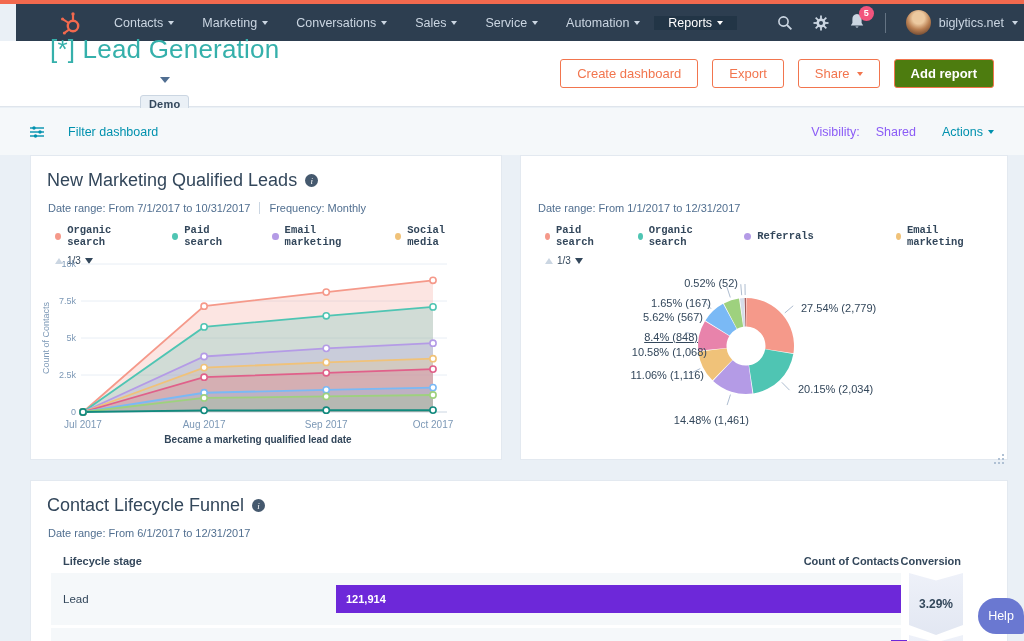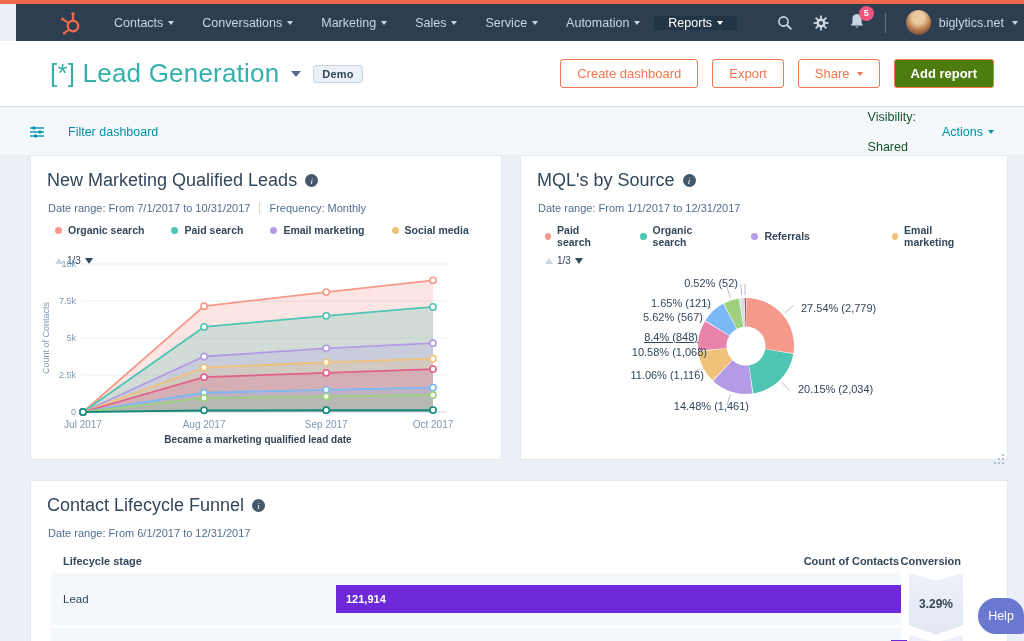--- a/index.html
+++ b/index.html
@@ -24,52 +24,52 @@
     align-items:center; justify-content:center; padding:0 3px; }
   .nav-divider { width:1px; height:20px; background:rgba(203,214,226,.35); }
   .account { display:flex; align-items:center; gap:8px; cursor:pointer; }
   .avatar { width:25px; height:25px; border-radius:50%;
     background:radial-gradient(circle at 50% 32%, #ecc9a0 28%, #b97f52 55%, #6b4630 85%); }
 
   
   .page-header { position:absolute; left:0; top:41px; width:1024px; height:66px; background:#ffffff;
     border-bottom:1px solid #dfe5ec; display:flex; align-items:center; padding:0 30px 0 50px; }
   .dash-title { color:#35b0ab; font-size:26px; font-weight:400; letter-spacing:.2px; cursor:pointer;
-    display:flex; align-items:center; gap:12px; }
+    display:flex; align-items:center; gap:12px;flex-direction:column; }
   .title-caret { width:0; height:0; border-left:5px solid transparent; border-right:5px solid transparent;
     border-top:6px solid #506e91; }
   .demo-badge { background:#eaf0f6; border:1px solid #cbd6e2; color:#33475b; font-size:11px;
     font-weight:bold; padding:2px 8px; border-radius:3px; }
   .header-actions { margin-left:auto; display:flex; gap:14px; align-items:center; }
   .btn { font-family:"Liberation Sans",sans-serif; font-size:13px; border-radius:3px; padding:6px 16px;
     border:1px solid #f2754e; background:#fff; color:#f2754e; cursor:pointer;
     display:flex; align-items:center; gap:7px; }
   .btn.primary { background:#4d7c0f; border-color:#f2754e; color:#fff; font-weight:bold; }
 
   
   .filter-bar { position:absolute; left:0; top:108px; width:1024px; height:47px; background:#f5f8fa;
     display:flex; align-items:center; padding:0 30px; }
   .filter-link { color:#0091ae; font-size:12.5px; display:flex; align-items:center; gap:24px; cursor:pointer; }
   .filter-right { margin-left:auto; display:flex; align-items:center; gap:26px; font-size:12.5px; }
-  .vis { color:#14532d; display:flex; gap:16px;flex-direction:column; }
+  .vis { color:#8b5cf6; display:flex; gap:16px; }
   .actions-link { color:#0091ae; display:flex; align-items:center; gap:5px; cursor:pointer; }
 
   
   .card { position:absolute; background:#fff; border:1px solid #e3e9f0; }
   .card1 { left:30px; top:155px; width:472px; height:305px; }
   .card2 { left:520px; top:155px; width:488px; height:305px; }
   .card3 { left:30px; top:480px; width:978px; height:240px; }
   .card-title { position:absolute; left:16px; top:14px; font-size:18px; color:#33475b;
     display:flex; align-items:center; gap:8px; }
   .info-icon { width:13px; height:13px; border-radius:50%; background:#45596e; color:#fff;
     display:inline-flex; align-items:center; justify-content:center; font-size:9px; cursor:pointer; }
   .info-icon::after { content:"i"; font-family:"Liberation Serif",serif; font-style:italic; }
   .card-meta { position:absolute; left:17px; top:46px; font-size:11px; color:#516f90; display:flex; }
   .meta-sep { border-left:1px solid #cbd6e2; margin:0 9px; }
-  .legend { position:absolute; left:24px; top:68px; display:flex; }
+  .legend { position:absolute; left:24px; top:68px; display:flex;font-family:Liberation Mono, monospace; }
   .legend-item { display:flex; align-items:center; gap:6px; cursor:pointer; }
   .legend-dot { width:7px; height:7px; border-radius:50%; }
   .legend-label { font-size:10.5px; font-weight:bold; color:#33475b; }
   .lg1 .legend-item { margin-right:27px; }
   .lg2 .legend-item { margin-right:32px; }
   .lg2 .legend-item:nth-child(3) { margin-right:82px; }
   .pager { position:absolute; left:24px; top:83px; display:flex; align-items:center; gap:4px;
     font-size:10px; color:#33475b;margin-top:16px; }
   .tri-up { width:0; height:0; border-left:4.5px solid transparent; border-right:4.5px solid transparent;
     border-bottom:6px solid #cbd6e2; cursor:pointer; }
@@ -81,21 +81,21 @@
 
   
   .dlab { position:absolute; font-size:11px; color:#33475b; white-space:nowrap; }
   .dl-r { width:130px; text-align:right; }
   #dl0 { left:87px;  top:121px; }
   #dl1 { left:60px;  top:141px; }
   #dl2 { left:52px;  top:155px; }
   #dl3 { left:47px;  top:175px;text-decoration:underline; }
   #dl4 { left:56px;  top:190px; }
   #dl5 { left:53px;  top:213px; }
-  #dl6 { left:98px;  top:244px; }
+  #dl6 { left:98px;  top:258px; }
   #dl7 { left:277px; top:227px; }
   #dl8 { left:280px; top:146px; }
 
   
   .f-colhead { position:absolute; font-size:11px; font-weight:bold; color:#33475b; top:74px; }
   .f-colhead.stage { left:32px; }
   .f-colhead.count { right:108px; }
   .f-colhead.conv  { right:46px; }
   .f-row { position:absolute; left:20px; width:850px; height:52px; background:#f5f8fa; }
   .f-row1 { top:92px; } .f-row2 { top:147px; }
@@ -132,25 +132,25 @@
       <line x1="9" y1="18.6" x2="5.2" y2="21.4" stroke="#f2694e" stroke-width="2"></line>
       <circle cx="4.4" cy="22" r="1.6" fill="#f2694e"></circle>
     </svg>
   </div>
   <nav class="nav-items">
     <div class="nav-item">
       <span>Contacts</span>
         <span class="dcaret"></span>
     </div>
     <div class="nav-item">
+      <span>Marketing</span>
+        <span class="dcaret"></span>
+    </div>
+    <div class="nav-item">
       <span>Conversations</span>
-        <span class="dcaret"></span>
-    </div>
-    <div class="nav-item">
-      <span>Marketing</span>
         <span class="dcaret"></span>
     </div>
     <div class="nav-item">
       <span>Sales</span>
         <span class="dcaret"></span>
     </div>
     <div class="nav-item">
       <span>Service</span>
         <span class="dcaret"></span>
     </div>
@@ -336,24 +336,20 @@
       <text x="44" y="172" text-anchor="middle" font-size="10" fill="#7c98b6">Jul 2017</text>
       <text x="165.1" y="172" text-anchor="middle" font-size="10" fill="#7c98b6">Aug 2017</text>
       <text x="287.25" y="172" text-anchor="middle" font-size="10" fill="#7c98b6">Sep 2017</text>
       <text x="394" y="172" text-anchor="middle" font-size="10" fill="#7c98b6">Oct 2017</text>
       <text x="219" y="187" text-anchor="middle" font-size="10" font-weight="bold" fill="#33475b">Became a marketing qualified lead date</text>
       <text x="10" y="82" text-anchor="middle" font-size="9" fill="#7c98b6" transform="rotate(-90 10 82)">Count of Contacts</text>
     </svg>
 </section>
 
 <section class="card card2">
-  <div class="card-title">
-    <span>MQL's by Source</span>
-    <span class="info-icon"></span>
-  </div>
   <div class="card-meta">
     <span>Date range: From 1/1/2017 to 12/31/2017</span>
   </div>
   <div class="legend lg2">
     <div class="legend-item">
       <span class="legend-dot" style="background-color: rgb(245, 153, 138);"></span>
       <span class="legend-label">Paid search</span>
     </div>
     <div class="legend-item">
       <span class="legend-dot" style="background-color: rgb(79, 197, 179);"></span>
@@ -387,21 +383,21 @@
       <path d="M184.41221877857834,164.37516799036504 A48,48 0 0 1 202.02720416861442,147.8544112428184 L215.6673016934996,172.87835456739498 A19.5,19.5 0 0 0 208.51121387879746,179.5899119960858 Z" fill="#7ab9f5"></path>
       <line x1="190.111463736776" y1="152.80067154625362" x2="182.586485327061" y2="144.77728697779855" stroke="#aebdd0" stroke-width="1"></line>
       <path d="M202.8405252889851,147.42115923921963 A48,48 0 0 1 218.01950946123006,142.51028793687897 L222.1641757186247,170.70730447435707 A19.5,19.5 0 0 0 215.9977133986502,172.702345940933 Z" fill="#9ed17e"></path>
       <line x1="209.30109749048694" y1="141.47635153868987" x2="205.91505969431745" y2="131.0104665764465" stroke="#aebdd0" stroke-width="1"></line>
       <path d="M218.93247689293096,142.38503215011917 A48,48 0 0 1 222.97155425955927,142.04287948721182 L224.17594391794594,170.5174197916798 A19.5,19.5 0 0 0 222.5350687377532,170.6564193109859 Z" fill="#d6dde9"></path>
       <line x1="220.69517730168022" y1="139.18200612444417" x2="219.76668613145438" y2="128.22126234736348" stroke="#aebdd0" stroke-width="1"></line>
       <path d="M223.62793924472092,142.01961391064236 A48,48 0 0 1 224.80396516338195,142.00040031059808 L224.92036084762393,170.50016262618047 A19.5,19.5 0 0 0 224.44260031816788,170.50796815119847 Z" fill="#8e3b3b"></path>
       <line x1="224.16688668548323" y1="139.0068051382817" x2="223.98719557843057" y2="128.0082729132052" stroke="#aebdd0" stroke-width="1"></line>
     </svg>
   <div class="dlab dl-r" id="dl0">0.52% (52)</div>
-  <div class="dlab dl-r" id="dl1">1.65% (121)</div>
+  <div class="dlab dl-r" id="dl1">1.65% (167)</div>
   <div class="dlab dl-r" id="dl2">5.62% (567)</div>
   <div class="dlab dl-r" id="dl3">8.4% (848)</div>
   <div class="dlab dl-r" id="dl4">10.58% (1,068)</div>
   <div class="dlab dl-r" id="dl5">11.06% (1,116)</div>
   <div class="dlab dl-r" id="dl6">14.48% (1,461)</div>
   <div class="dlab" id="dl7">20.15% (2,034)</div>
   <div class="dlab" id="dl8">27.54% (2,779)</div>
   <div class="grip"></div>
 </section>
 

